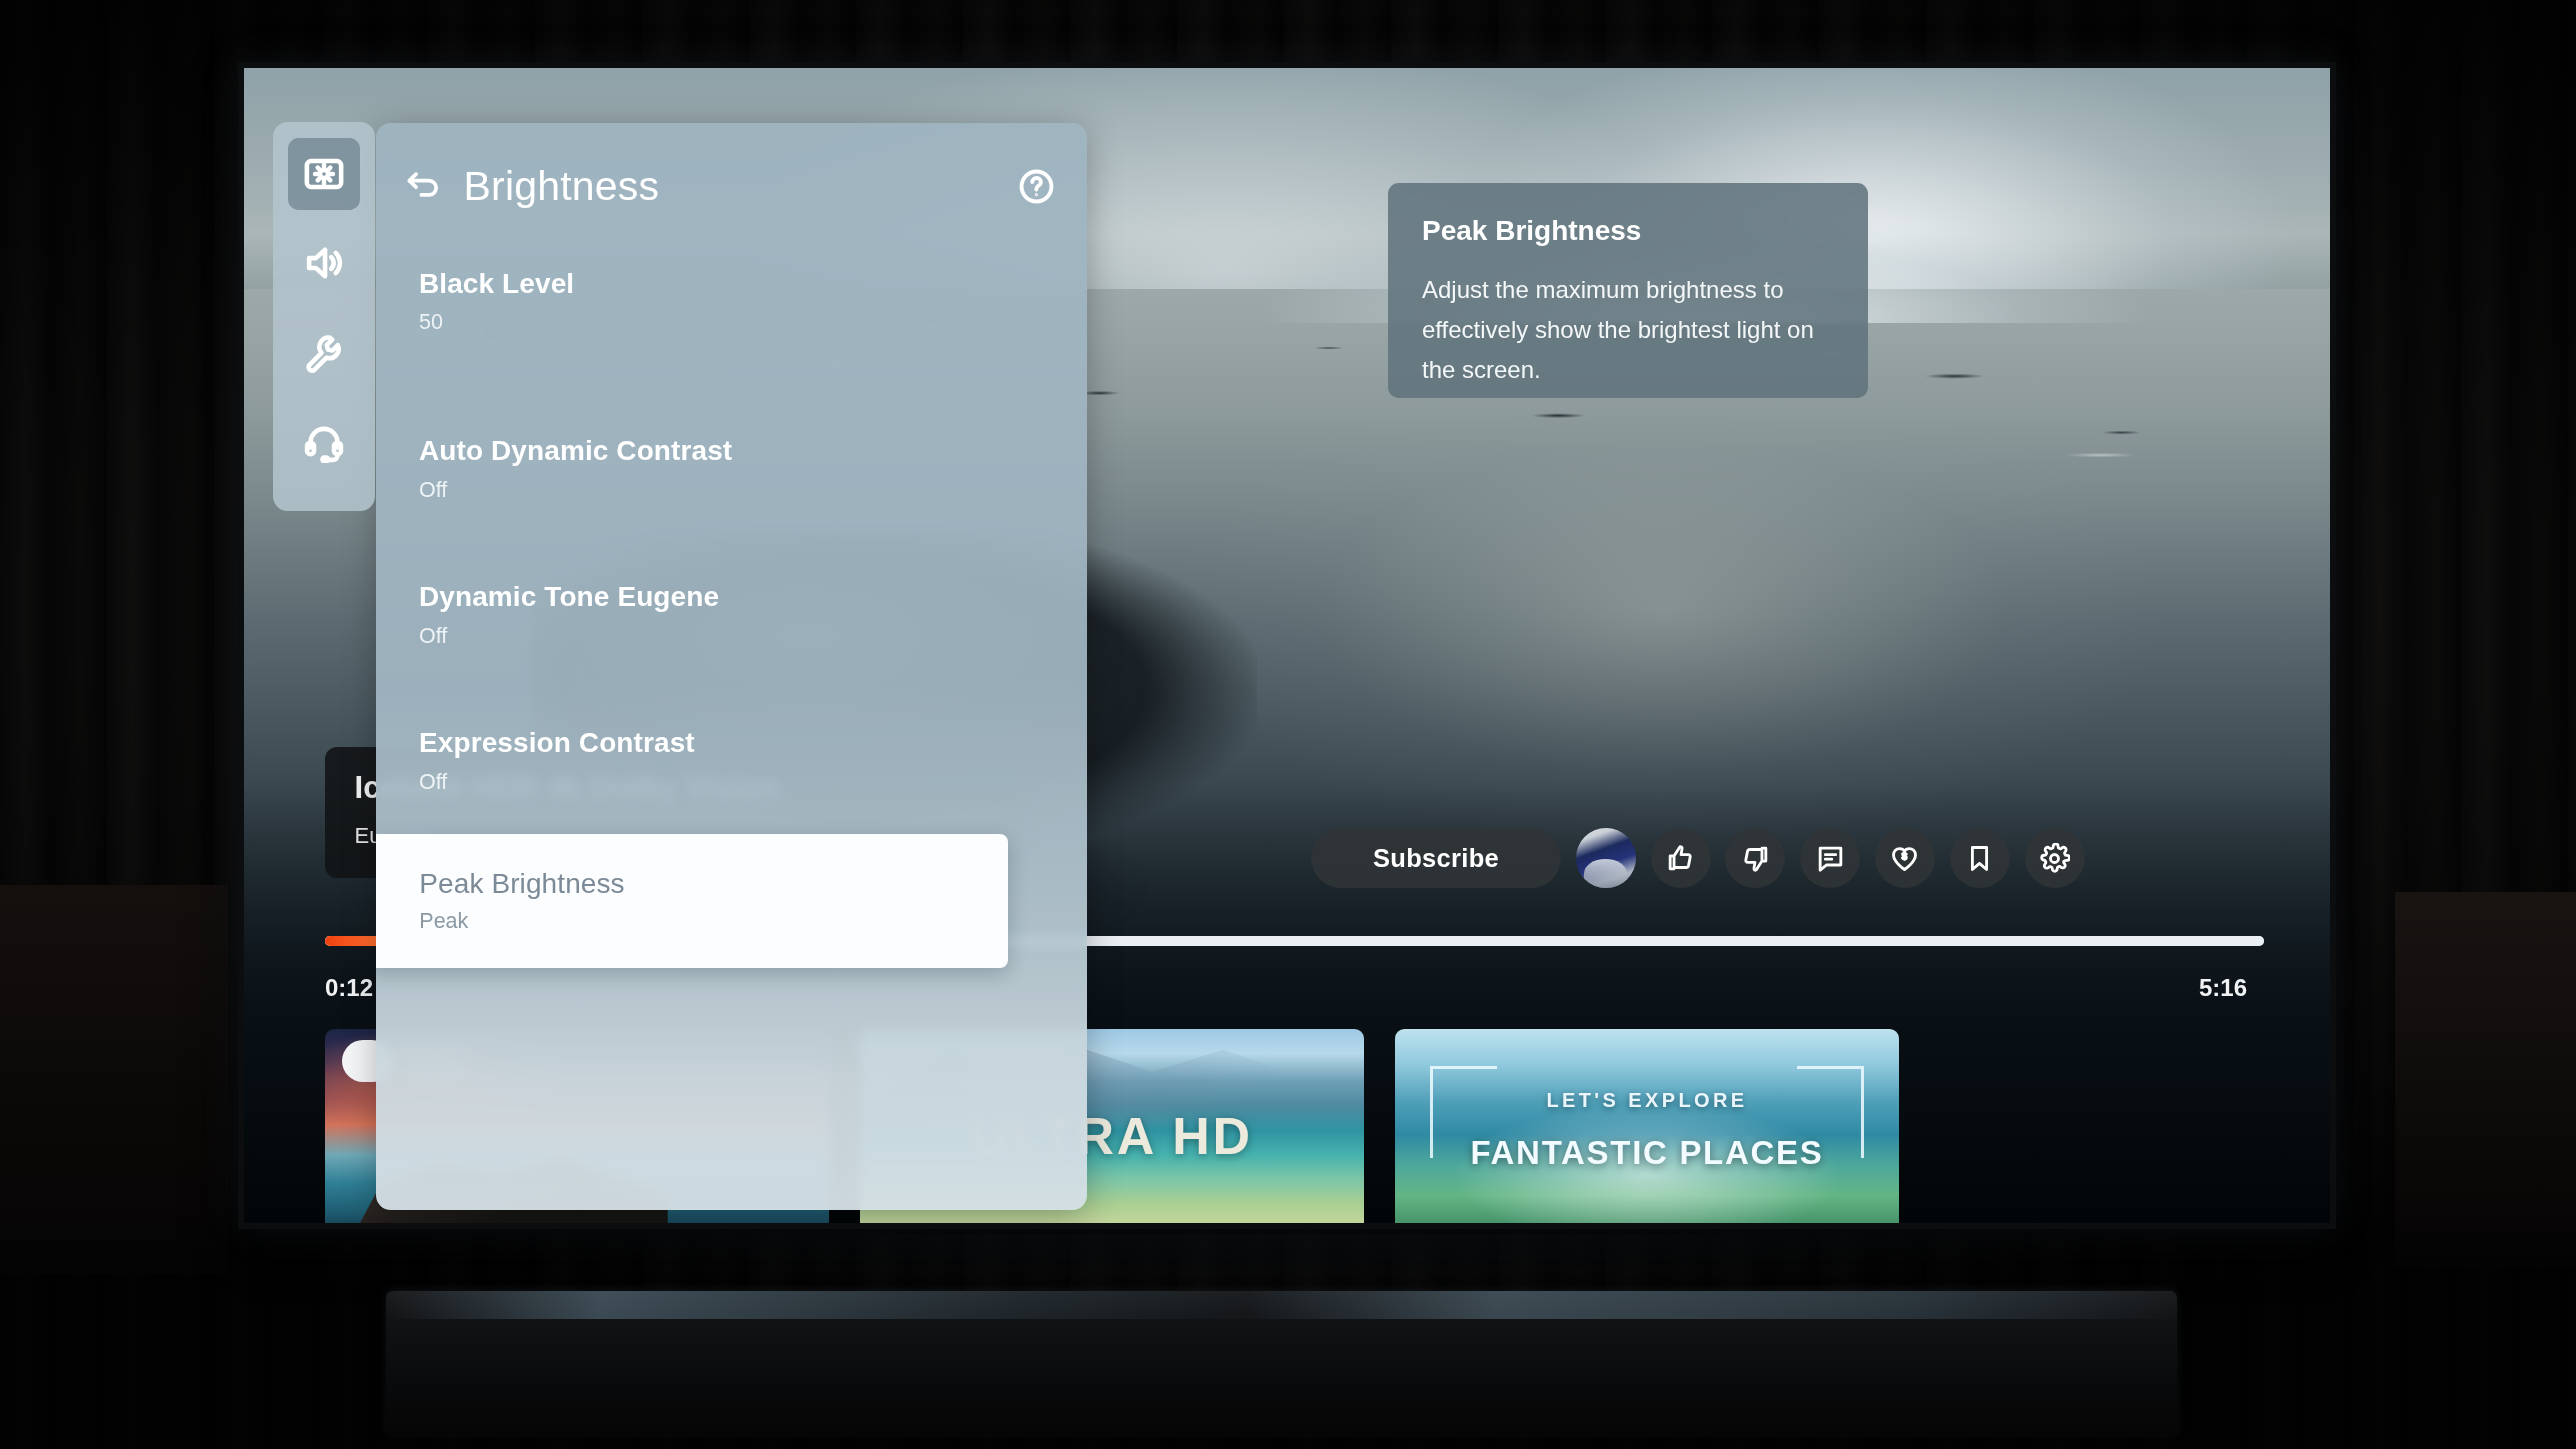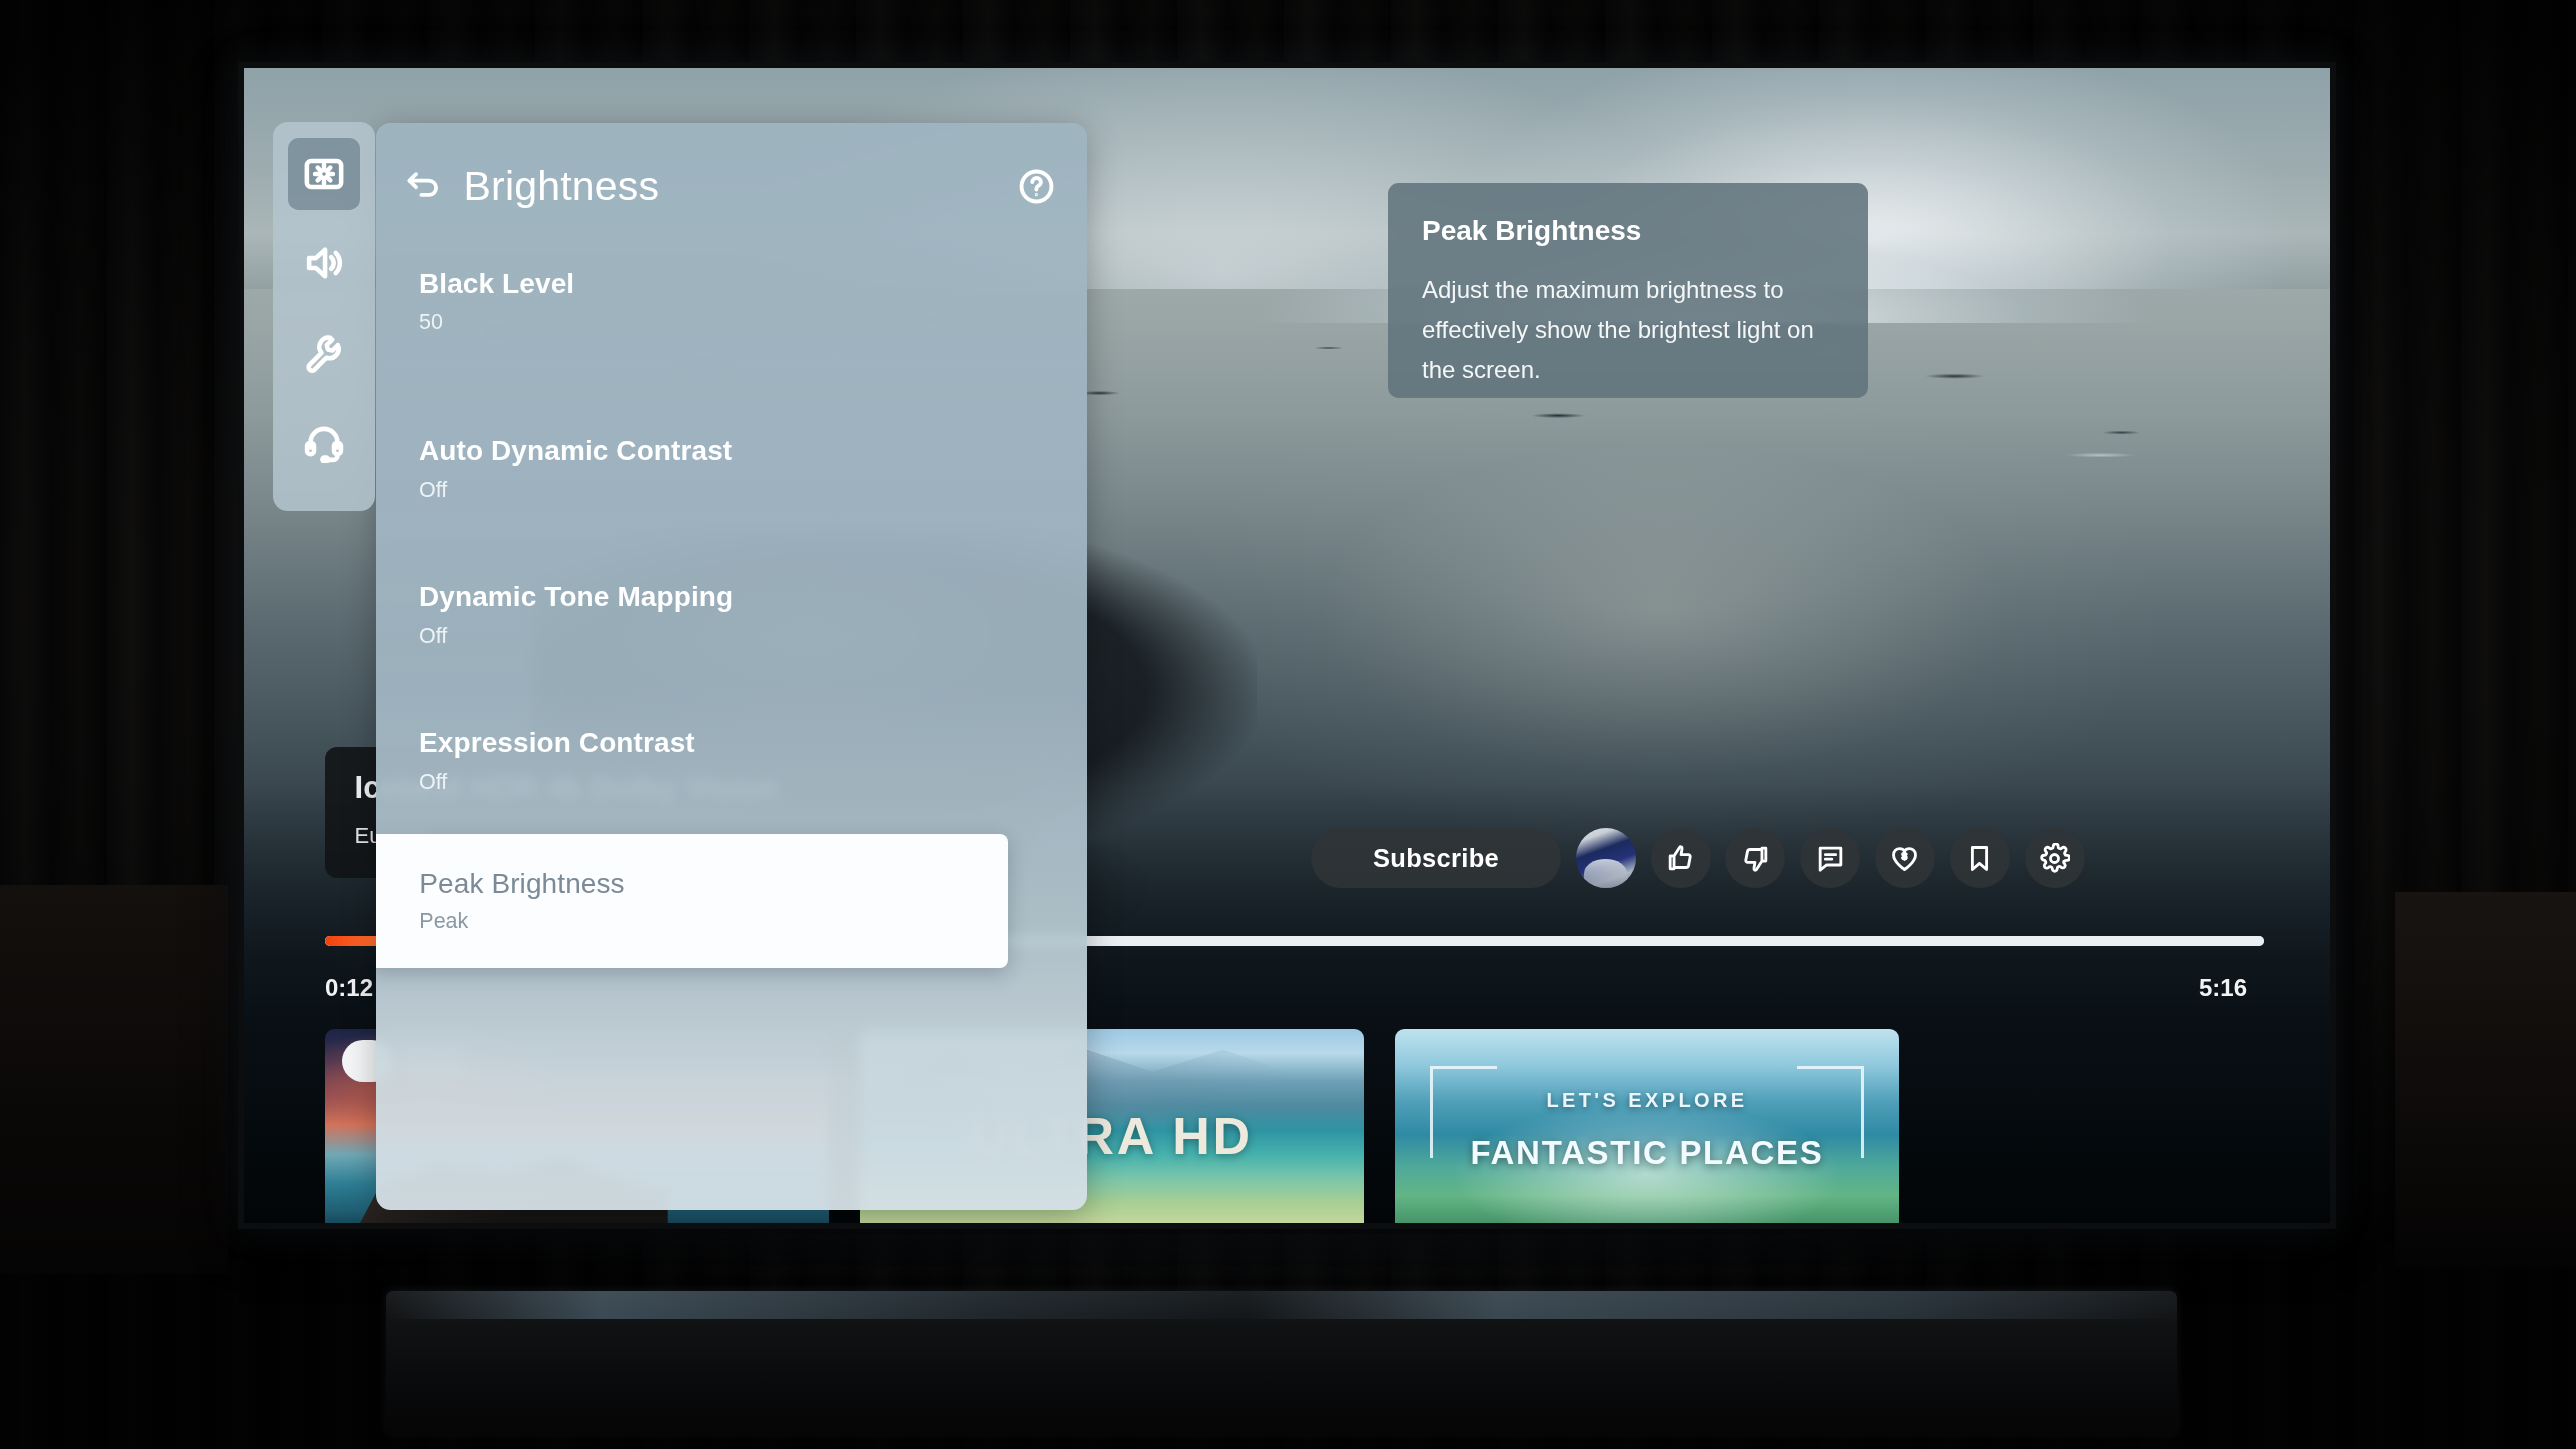--- a/index.html
+++ b/index.html
@@ -514,21 +514,21 @@
             <div class="opt-name">Black Level</div>
             <div class="opt-val">50</div>
           </div>
 
           <div class="opt">
             <div class="opt-name">Auto Dynamic Contrast</div>
             <div class="opt-val">Off</div>
           </div>
 
           <div class="opt">
-            <div class="opt-name">Dynamic Tone Mapping</div>
+            <div class="opt-name">Dynamic Tone Eugene</div>
             <div class="opt-val">Off</div>
           </div>
 
           <div class="opt">
             <div class="opt-name">Expression Contrast</div>
             <div class="opt-val">Off</div>
           </div>
 
           <div class="opt" style="height:146px"></div>
 

